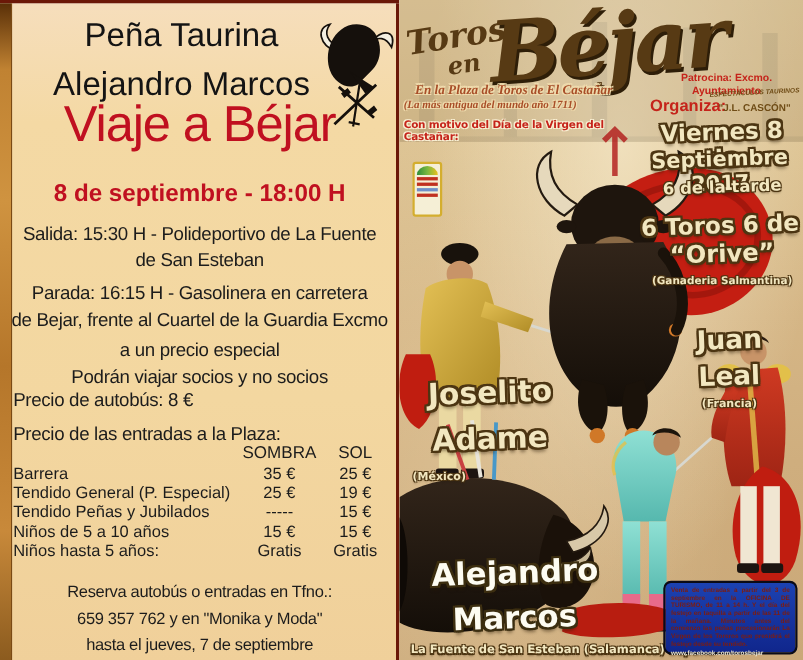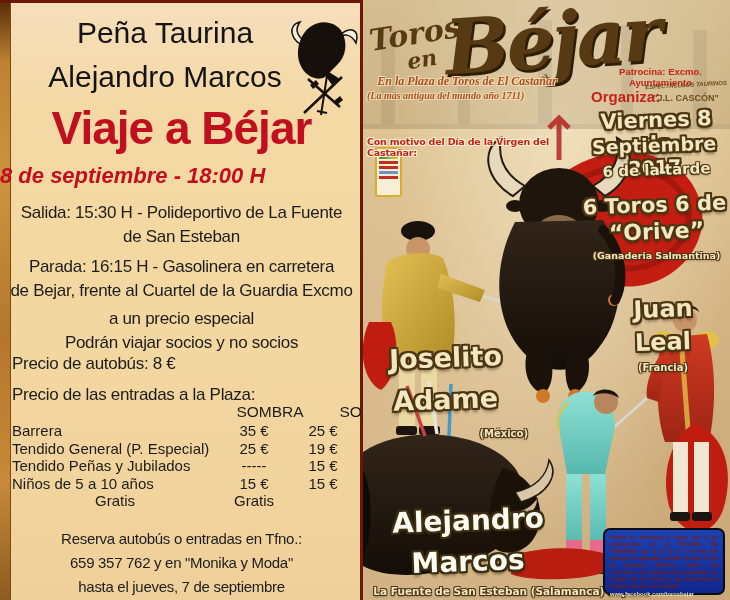--- a/index.html
+++ b/index.html
@@ -8,29 +8,29 @@
   
   .left-panel{position:absolute;left:0;top:0;width:363px;height:600px;
     background:linear-gradient(180deg,#f6debc 0%,#f4d9a4 18%,#f3d7a0 60%,#f0d09a 100%);
     border-top:3px solid #6b1808;}
   .left-strip{position:absolute;left:0;top:0;bottom:0;width:10px;
     background:linear-gradient(180deg,#5a3008 0%,#c08232 10%,#cf9340 30%,#b5762a 55%,#c8893a 80%,#8a5a1e 100%);
     border-right:1px solid #7a4a14;}
   .left-divider{position:absolute;right:0;top:0;bottom:0;width:3px;background:#6b1808;}
   .club-name{position:absolute;left:10px;top:8px;width:310px;text-align:center;
     font-size:30px;line-height:44px;color:#141414;}
-  .viaje-title{position:absolute;left:0;top:98px;width:363px;text-align:center;
-    font-size:46px;font-weight:bold;letter-spacing:-1px;color:#c01020;}
-  .date-line{position:absolute;left:0;top:160px;width:363px;text-align:left;
-    font-size:22px;font-weight:bold;color:#c01020;font-style:italic;}
+  .viaje-title{position:absolute;left:0;top:82px;width:363px;text-align:center;
+    font-size:46px;font-weight:normal;letter-spacing:-1px;color:#c01020;}
+  .date-line{position:absolute;left:0;top:160px;width:363px;text-align:center;
+    font-size:22px;font-weight:bold;color:#c01020;}
   .body-block{position:absolute;width:363px;text-align:center;font-size:17px;line-height:24px;
     color:#1c1c1c;letter-spacing:-0.3px;}
   .body-left{position:absolute;left:12px;font-size:17px;color:#1c1c1c;letter-spacing:-0.3px;}
   .price-table{position:absolute;left:12px;top:400px;width:344px;font-size:15px;color:#1c1c1c;}
-  .pt-header{display:grid;grid-template-columns:206px 72px 66px;font-size:15.5px;height:19px;gap:16px;}
+  .pt-header{display:grid;grid-template-columns:206px 72px 66px;font-size:15.5px;height:19px;}
   .pt-row{display:grid;grid-template-columns:206px 72px 66px;height:17.5px;line-height:17.5px;}
   .pt-c2,.pt-c3{text-align:center;}
   .reserva{position:absolute;left:0;top:524px;width:363px;text-align:center;
     font-size:15px;line-height:24px;color:#1c1c1c;letter-spacing:-0.3px;}
   .bull-clipart{position:absolute;left:288px;top:16px;}
 
   
   .poster{position:absolute;left:363px;top:0;width:367px;height:600px;overflow:hidden;
     background:
       radial-gradient(ellipse at 55% 22%, rgba(255,246,220,.55), rgba(255,246,220,0) 62%),
@@ -42,21 +42,21 @@
   .hand{font-family:"DejaVu Sans",sans-serif;font-weight:bold;}
   .outline-cream-lg{color:#f2e7c0;
     text-shadow:-2px -2px 0 #4c3512,2px -2px 0 #4c3512,-2px 2px 0 #4c3512,2px 2px 0 #4c3512,
       -2px 0 0 #4c3512,2px 0 0 #4c3512,0 -2px 0 #4c3512,0 2px 0 #4c3512,0 4px 3px rgba(40,25,5,.45);}
   .outline-cream-sm{color:#f2e7c0;
     text-shadow:-1px -1px 0 #4c3512,1px -1px 0 #4c3512,-1px 1px 0 #4c3512,1px 1px 0 #4c3512,0 2px 2px rgba(40,25,5,.4);}
   .outline-white-lg{color:#fdfcf2;
     text-shadow:-2px -2px 0 #3c2e10,2px -2px 0 #3c2e10,-2px 2px 0 #3c2e10,2px 2px 0 #3c2e10,
       -2px 0 0 #3c2e10,2px 0 0 #3c2e10,0 -2px 0 #3c2e10,0 2px 0 #3c2e10,0 4px 3px rgba(40,25,5,.45);}
   .red-outline-white{color:#c5231a;
-    text-shadow:-1px -1px 0 #f8eed2,1px -1px 0 #f8eed2,-1px 1px 0 #f8eed2,1px 1px 0 #f8eed2;margin-top:28px;}
+    text-shadow:-1px -1px 0 #f8eed2,1px -1px 0 #f8eed2,-1px 1px 0 #f8eed2,1px 1px 0 #f8eed2;}
   .venue{font-family:Liberation Serif, serif;font-style:italic;font-weight:bold;color:#a84e28;
     text-shadow:-1px -1px 0 #f0dcae,1px -1px 0 #f0dcae,-1px 1px 0 #f0dcae,1px 1px 0 #f0dcae;}
   .red-small{color:#c5231a;font-weight:bold;}
   .brown-small{color:#6f4c16;font-weight:bold;}
   .info-box{position:absolute;left:240px;top:528px;width:122px;height:67px;box-sizing:border-box;
     background:linear-gradient(180deg,#1c42b2,#10268c);border:2px solid #0b0b16;border-radius:7px;
     padding:4px 5px;font-size:5.8px;line-height:7px;font-weight:bold;color:#7d1d10;text-align:justify;}
   .info-box .url{color:#e8e4d4;display:block;text-align:left;margin-top:1px;}
   .badge{position:absolute;left:12px;top:147px;width:27px;height:50px;box-sizing:border-box;
     background:#f5efd6;border:2px solid #d4ae2e;border-radius:3px;padding:2px 2px;}
@@ -129,20 +129,21 @@
         <span class="pt-c1">Tendido Peñas y Jubilados</span>
         <span class="pt-c2">-----</span>
         <span class="pt-c3">15 €</span>
       </div>
       <div class="pt-row">
         <span class="pt-c1">Niños de 5 a 10 años</span>
         <span class="pt-c2">15 €</span>
         <span class="pt-c3">15 €</span>
       </div>
       <div class="pt-row">
+        <span class="pt-c1">Niños hasta 5 años:</span>
         <span class="pt-c2">Gratis</span>
         <span class="pt-c3">Gratis</span>
       </div>
     </div>
 
     <div class="reserva">
       <div>Reserva autobús o entradas en Tfno.:</div>
       <div>659 357 762 y en "Monika y Moda"</div>
       <div>hasta el jueves, 7 de septiembre</div>
     </div>
@@ -285,21 +286,21 @@
 
     <div class="pos hand outline-cream-lg" style="left:220px;top:108px;width:147px;font-size:21px;text-align:center;transform:rotate(-2deg);">Viernes 8 de</div>
     <div class="pos hand outline-cream-lg" style="left:216px;top:134px;width:151px;font-size:19px;text-align:center;transform:rotate(-2deg);">Septiembre 2017</div>
     <div class="pos hand outline-cream-sm" style="left:220px;top:161px;width:147px;font-size:15px;text-align:center;transform:rotate(-2deg);">6 de la tarde</div>
     <div class="pos hand outline-cream-lg" style="left:216px;top:193px;width:151px;font-size:21px;text-align:center;transform:rotate(-2deg);">6 Toros 6 de</div>
     <div class="pos hand outline-cream-lg" style="left:220px;top:219px;width:147px;font-size:22px;text-align:center;transform:rotate(-2deg);">“Orive”</div>
     <div class="pos hand outline-cream-sm" style="left:220px;top:250px;width:147px;font-size:9.5px;text-align:center;">(Ganaderia Salmantina)</div>
 
     <div class="pos hand outline-cream-lg" style="left:0px;top:342px;width:165px;font-size:27px;text-align:center;transform:rotate(-2deg);">Joselito</div>
     <div class="pos hand outline-cream-lg" style="left:0px;top:384px;width:165px;font-size:27px;text-align:center;transform:rotate(-2deg);">Adame</div>
-    <div class="pos hand outline-cream-sm" style="left:0px;top:428px;width:165px;font-size:10px;text-align:right;">(México)</div>
+    <div class="pos hand outline-cream-sm" style="left:12px;top:428px;width:165px;font-size:10px;text-align:left;">(México)</div>
 
     <div class="pos hand outline-cream-lg" style="left:235px;top:295px;width:130px;font-size:24px;text-align:center;transform:rotate(-2deg);">Juan</div>
     <div class="pos hand outline-cream-lg" style="left:235px;top:328px;width:130px;font-size:24px;text-align:center;transform:rotate(-2deg);">Leal</div>
     <div class="pos hand outline-cream-sm" style="left:235px;top:362px;width:130px;font-size:10px;text-align:center;">(Francia)</div>
 
     <div class="pos hand outline-white-lg" style="left:0px;top:504px;width:210px;font-size:28px;text-align:center;transform:rotate(-2deg);">Alejandro</div>
     <div class="pos hand outline-white-lg" style="left:0px;top:545px;width:210px;font-size:28px;text-align:center;transform:rotate(-2deg);">Marcos</div>
 
     <div class="pos hand outline-cream-sm" style="left:4px;top:585px;width:290px;font-size:10.5px;text-align:center;">La Fuente de San Esteban (Salamanca) España</div>
 

